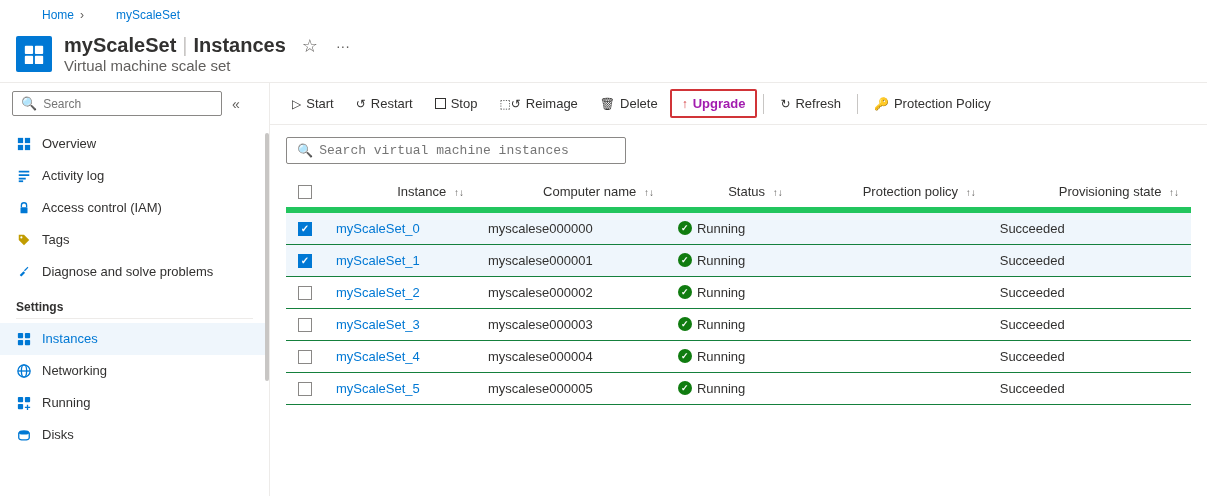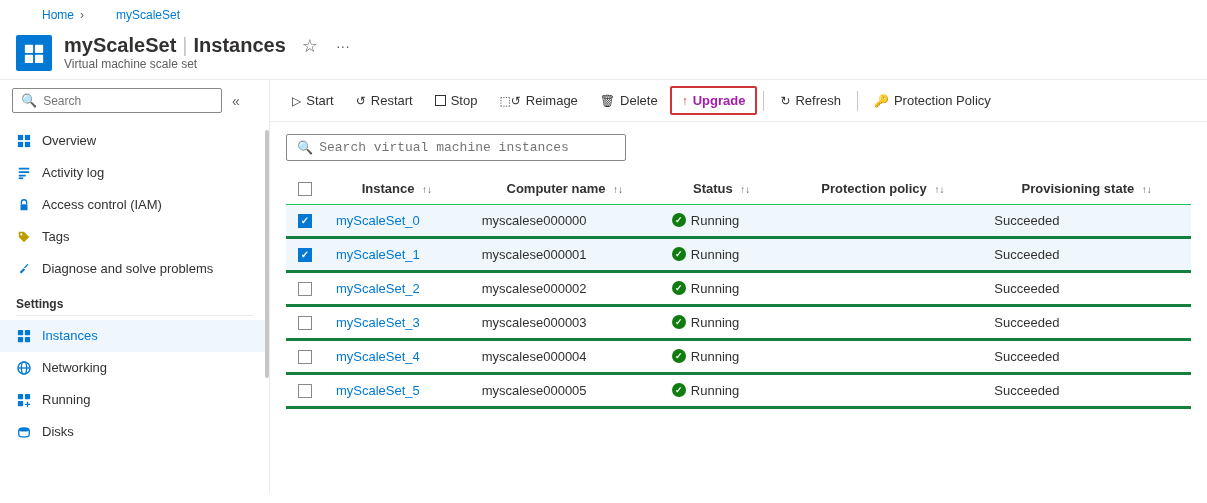--- a/index.html
+++ b/index.html
@@ -7,21 +7,21 @@
     
     .breadcrumb { display: flex; align-items: center; gap: 6px; padding: 8px 16px; font-size: 12px; color: #605e5c; }
     .breadcrumb a { color: #0078d4; text-decoration: none; margin-left: 26px; }
     .breadcrumb-sep { color: #605e5c; }
 
     .page-header { display: flex; align-items: center; padding: 4px 16px 8px 16px; gap: 12px; border-bottom: 1px solid #edebe9; }
     .page-icon { width: 36px; height: 36px; background: #0078d4; border-radius: 2px; display: flex; align-items: center; justify-content: center; }
     .page-icon svg { fill: white; }
     .page-title-area { display: flex; flex-direction: column; }
     .page-title { font-size: 20px; font-weight: 600; color: #323130; }
-    .page-subtitle { font-size: 12px; color: #605e5c; }
+    .page-subtitle { font-size: 15px; color: #605e5c; }
     .header-actions { display: flex; align-items: center; gap: 8px; margin-left: 8px; }
 
     .main-layout { display: flex; height: calc(503px - 90px); }
 
     .sidebar { width: 270px; min-width: 270px; border-right: 1px solid #edebe9; display: flex; flex-direction: column; overflow-y: auto; position: relative; }
     .sidebar-search-input { display: flex; align-items: center; gap: 6px; border: 1px solid #8a8886; border-radius: 2px; padding: 4px 8px; width: 200px; cursor: text; }
     .sidebar-search-input input { border: none; outline: none; font-size: 13px; color: #323130; width: 100%; background: transparent; }
 
     .sidebar-nav { flex: 1; padding: 4px 0; }
     .nav-item { display: flex; align-items: flex-start; gap: 10px; padding: 8px 16px; cursor: pointer; color: #323130; font-size: 13px; }
@@ -33,23 +33,23 @@
     .toolbar { display: flex; align-items: center; gap: 2px; padding: 6px 12px; border-bottom: 1px solid #edebe9; flex-wrap: wrap; }
     .toolbar-btn { display: flex; align-items: center; gap: 5px; padding: 5px 10px; background: none; border: none; cursor: pointer; font-size: 13px; color: #323130; border-radius: 2px; }
     .toolbar-btn.upgrade { border: 2px solid #d13438; }
     .toolbar-sep { width: 1px; height: 20px; background: #c8c6c4; margin: 0 4px; }
 
     .instances-area { flex: 1; padding: 12px 16px; overflow-y: auto; }
     .instances-search { display: flex; align-items: center; gap: 6px; border: 1px solid #8a8886; border-radius: 2px; padding: 5px 10px; margin-bottom: 12px; width: 340px; }
     .instances-search input { border: none; outline: none; font-size: 13px; color: #323130; width: 100%; background: transparent; }
 
     .table { width: 100%; border-collapse: collapse; }
-    .table th { text-align: center; padding: 8px 12px; font-size: 13px; font-weight: 700; color: #323130; border-bottom: 1px solid #22c55e; white-space: nowrap; }
+    .table th { text-align: right; padding: 8px 12px; font-size: 13px; font-weight: 400; color: #323130; border-bottom: 6px solid #22c55e; white-space: nowrap; }
     .table th .sort-icon { margin-left: 4px; color: #605e5c; font-size: 10px; }
-    .table td { padding: 8px 12px; font-size: 13px; color: #323130; border-bottom: 3px solid #15803d; }
+    .table td { padding: 8px 12px; font-size: 13px; color: #323130; border-bottom: 1px solid #15803d; }
     .table tr.selected td { background: #eff6fc; }
     .table a { color: #0078d4; text-decoration: none; }
     .status-running { display: flex; align-items: flex-start; gap: 5px; color: #323130; }
     .status-dot { width: 14px; height: 14px; border-radius: 50%; background: #107c10; display: flex; align-items: center; justify-content: center; }
     .status-dot::after { content: '✓'; color: white; font-size: 9px; font-weight: bold; }
     .checkbox-cell { width: 32px; }
     .checkbox { width: 14px; height: 14px; border: 1px solid #8a8886; cursor: pointer; }
     .checkbox.checked { background: #0078d4; border-color: #0078d4; display: flex; align-items: center; justify-content: center; }
     .checkbox.checked::after { content: '✓'; color: white; font-size: 10px; font-weight: bold; }
   </style>

